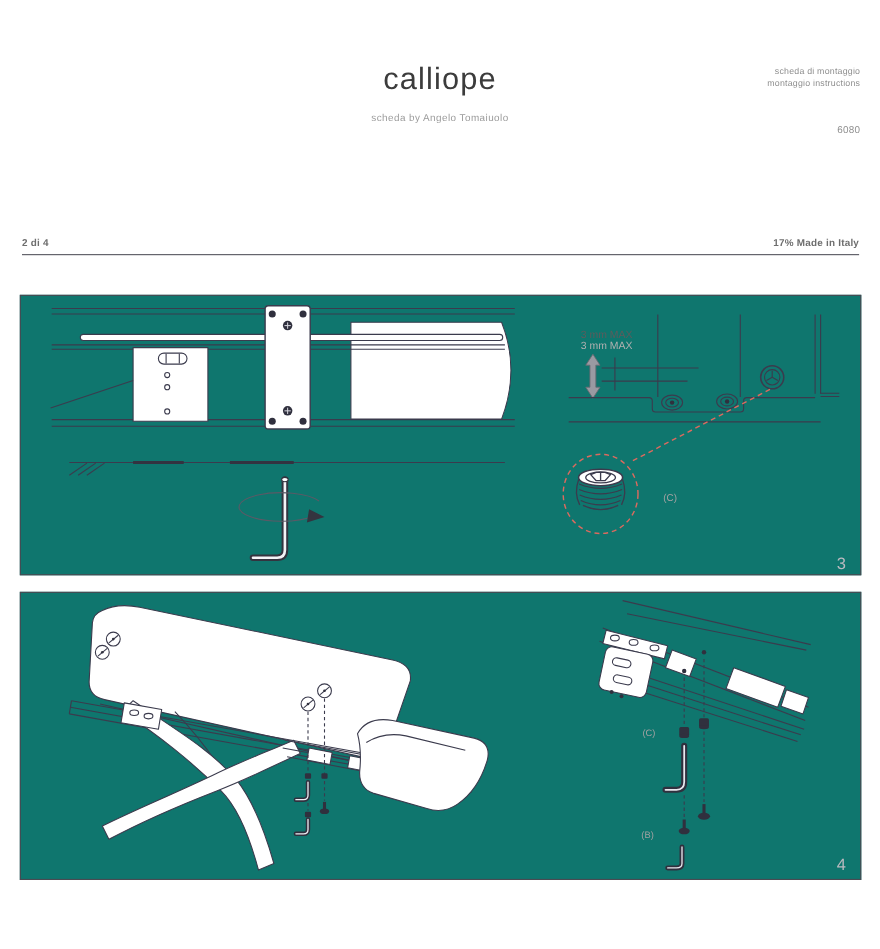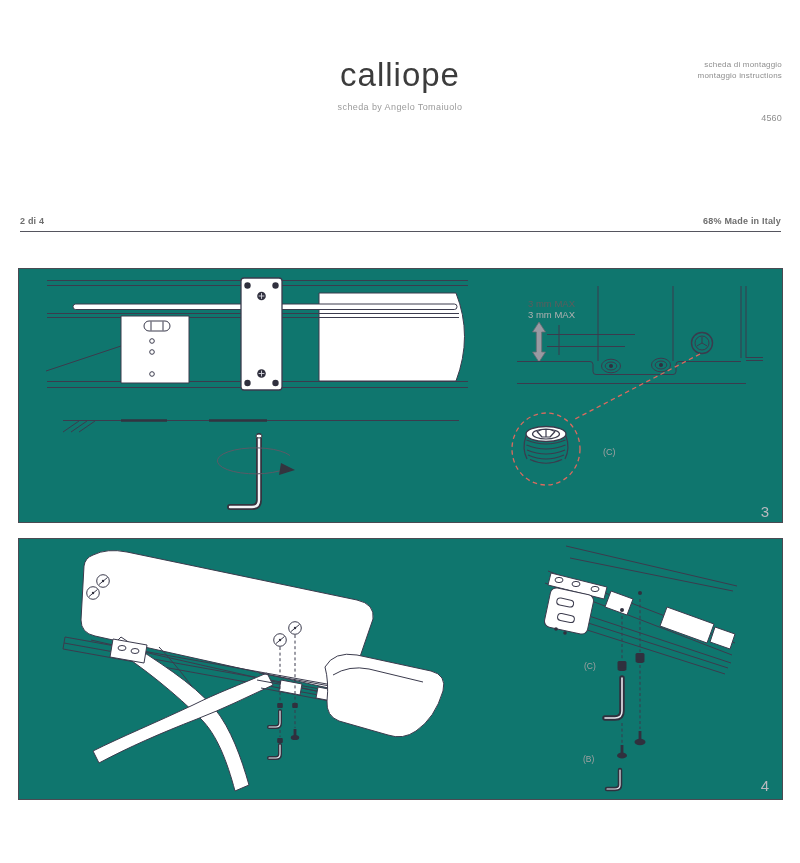--- a/index.html
+++ b/index.html
@@ -1,19 +1,19 @@
 <!DOCTYPE html>
 <html><head>
 <meta charset="utf-8">
 <style>
   html,body{margin:0;padding:0;background:#fff;}
   .page{position:relative;width:800px;height:863px;background:#fff;overflow:hidden;
         font-family:"Liberation Sans", sans-serif;}
   .title{position:absolute;top:58px;left:0;right:0;text-align:center;
-         font-size:33px;font-weight:300;color:#3c3c3c;letter-spacing:1px;line-height:1;}
+         font-size:28px;font-weight:300;color:#3c3c3c;letter-spacing:1px;line-height:1;}
   .subtitle{position:absolute;top:102px;left:0;right:0;text-align:center;
             font-size:9px;color:#9b9b9b;letter-spacing:0.4px;}
   .doc-info{position:absolute;top:60px;right:18px;text-align:right;
             font-size:8px;color:#8e8e8e;line-height:1.35;letter-spacing:0.2px;}
   .doc-info .model{margin-top:30px;font-size:9px;}
   .meta-row{position:absolute;top:216px;left:20px;right:19px;display:flex;
             justify-content:space-between;font-size:9px;color:#6e6e6e;letter-spacing:0.2px;font-weight:bold;}
   .rule{position:absolute;top:231px;left:20px;right:19px;height:0;
         border-top:1.4px solid #55555e;}
   .panel{position:absolute;left:18px;width:763px;background:#0f766e;border:1px solid #4a4a52;}
@@ -26,26 +26,26 @@
 <body>
 
 <div class="page">
 
   <div class="title">calliope</div>
   <div class="subtitle">scheda by Angelo Tomaiuolo</div>
 
   <div class="doc-info">
     <div>scheda di montaggio</div>
     <div>montaggio instructions</div>
-    <div class="model">4560</div>
+    <div class="model">6080</div>
   </div>
 
   <div class="meta-row">
     <span>2 di 4</span>
-    <span>68% Made in Italy</span>
+    <span>17% Made in Italy</span>
   </div>
   <div class="rule"></div>
 
   <section class="panel panel-3">
     <svg width="763" height="253" viewBox="0 0 763 253">
       <g stroke="#3b3b4d" stroke-width="1" fill="none" stroke-linejoin="round">
 
         <g>
           <line x1="28" y1="11.5" x2="449" y2="11.5"></line>
           <line x1="28" y1="16.5" x2="449" y2="16.5"></line>

